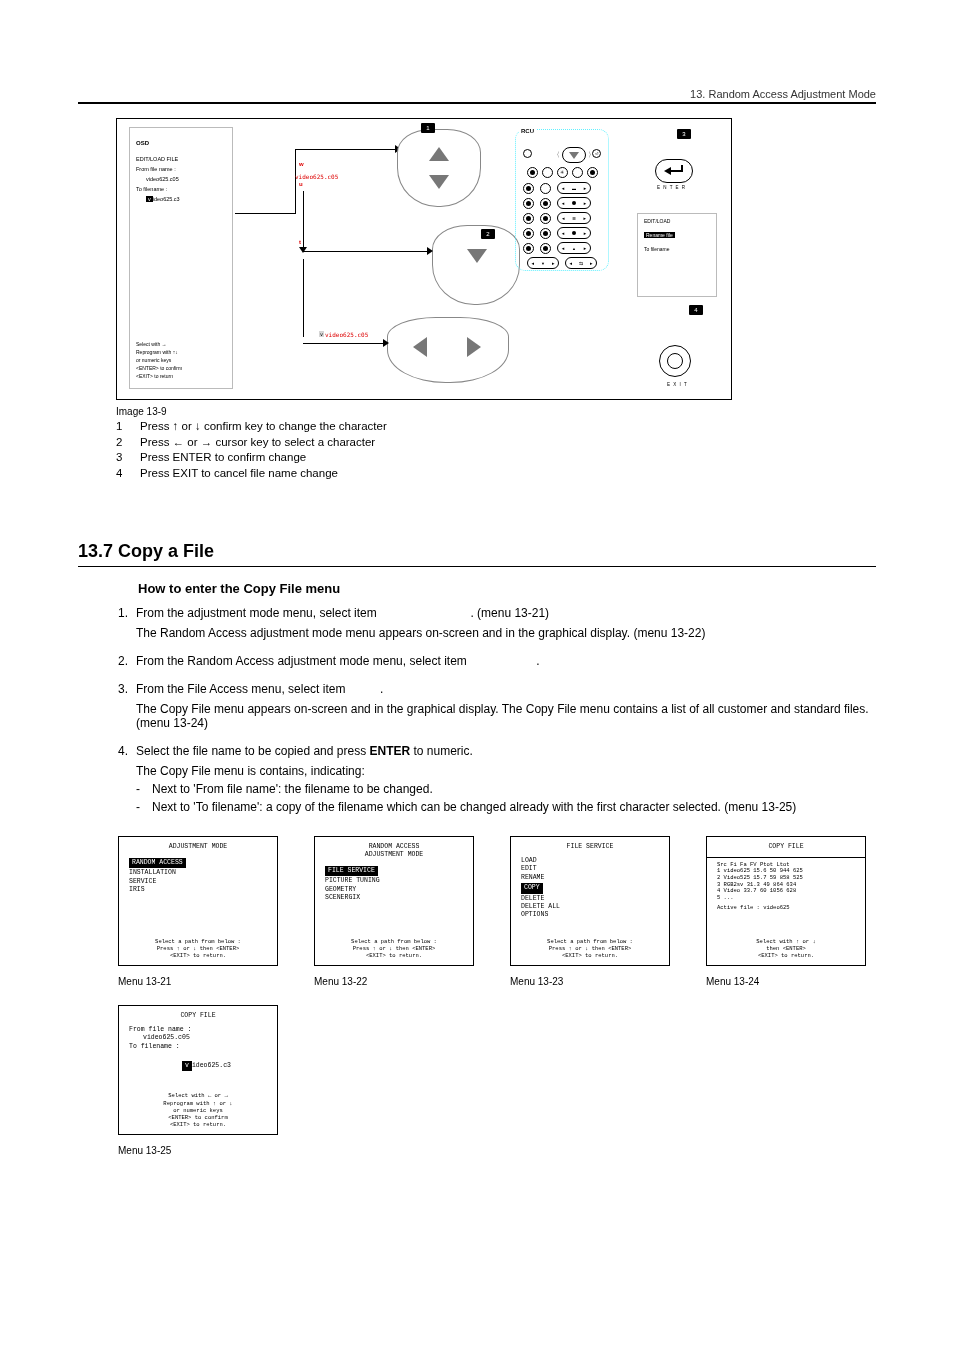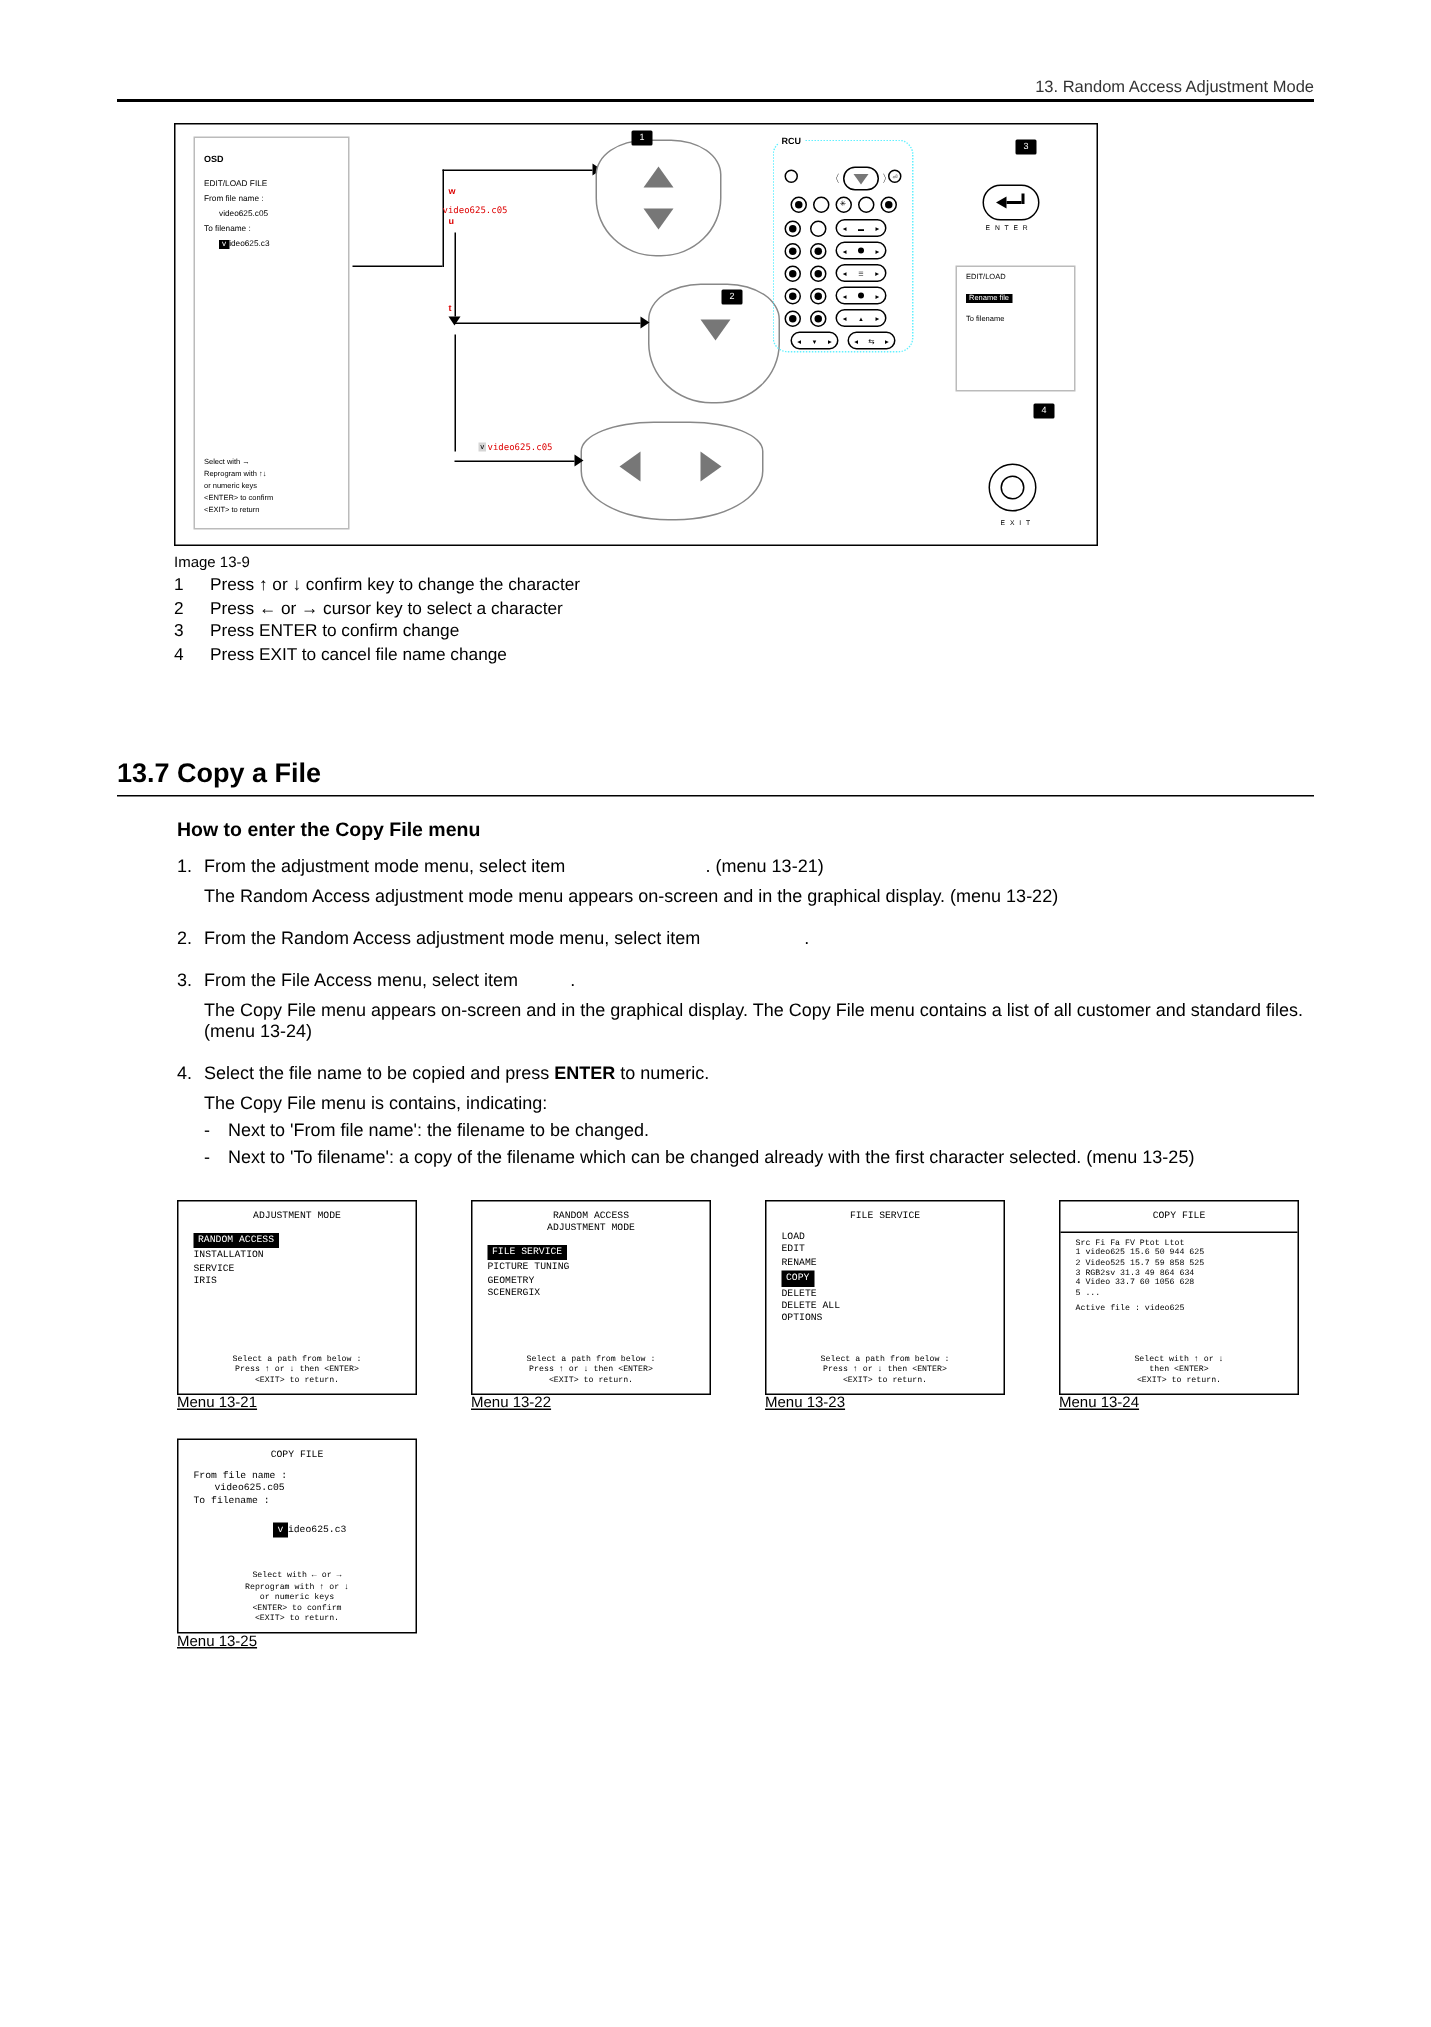--- a/index.html
+++ b/index.html
@@ -4,21 +4,21 @@
 <style>
 body {
   margin: 0;
   padding: 0;
   background: #fff;
   font-family: Arial, Helvetica, sans-serif;
   color: #000;
   width: 954px;
 }
 .page {
-  padding: 52px 78px 40px 78px;
+  padding: 88px 78px 40px 78px;
   position: relative;
 }
 .breadcrumb-bar {
   border-bottom: 2px solid #000;
   margin-bottom: 14px;
 }
 .breadcrumb {
   font-size: 11px;
   text-align: right;
   padding-bottom: 2px;
@@ -288,21 +288,21 @@
   margin-top: 60px;
 }
 .hr {
   border: none;
   border-bottom: 1px solid #000;
   margin: 4px 0 14px 0;
 }
 .h3 {
   font-weight: bold;
   font-size: 13px;
-  margin-left: 40px;
+  margin-left: 60px;
 }
 .steps {
   margin-left: 40px;
   margin-top: 10px;
   font-size: 12px;
 }
 .step {
   display: flex;
   margin-bottom: 8px;
 }
@@ -349,21 +349,21 @@
   border: 1px solid #000;
   font-family: "Courier New", monospace;
   font-size: 6.5px;
   padding: 6px 10px;
   position: relative;
   background: #fff;
   box-sizing: border-box;
 }
 .mini-caption {
   font-size: 10px;
-  text-decoration: underline;
+  margin-top: 10px;
 }
 .mm-title {
   text-align: center;
   margin-bottom: 6px;
   line-height: 1.2;
 }
 .mm-sel {
   background: #000;
   color: #fff;
   display: inline-block;

